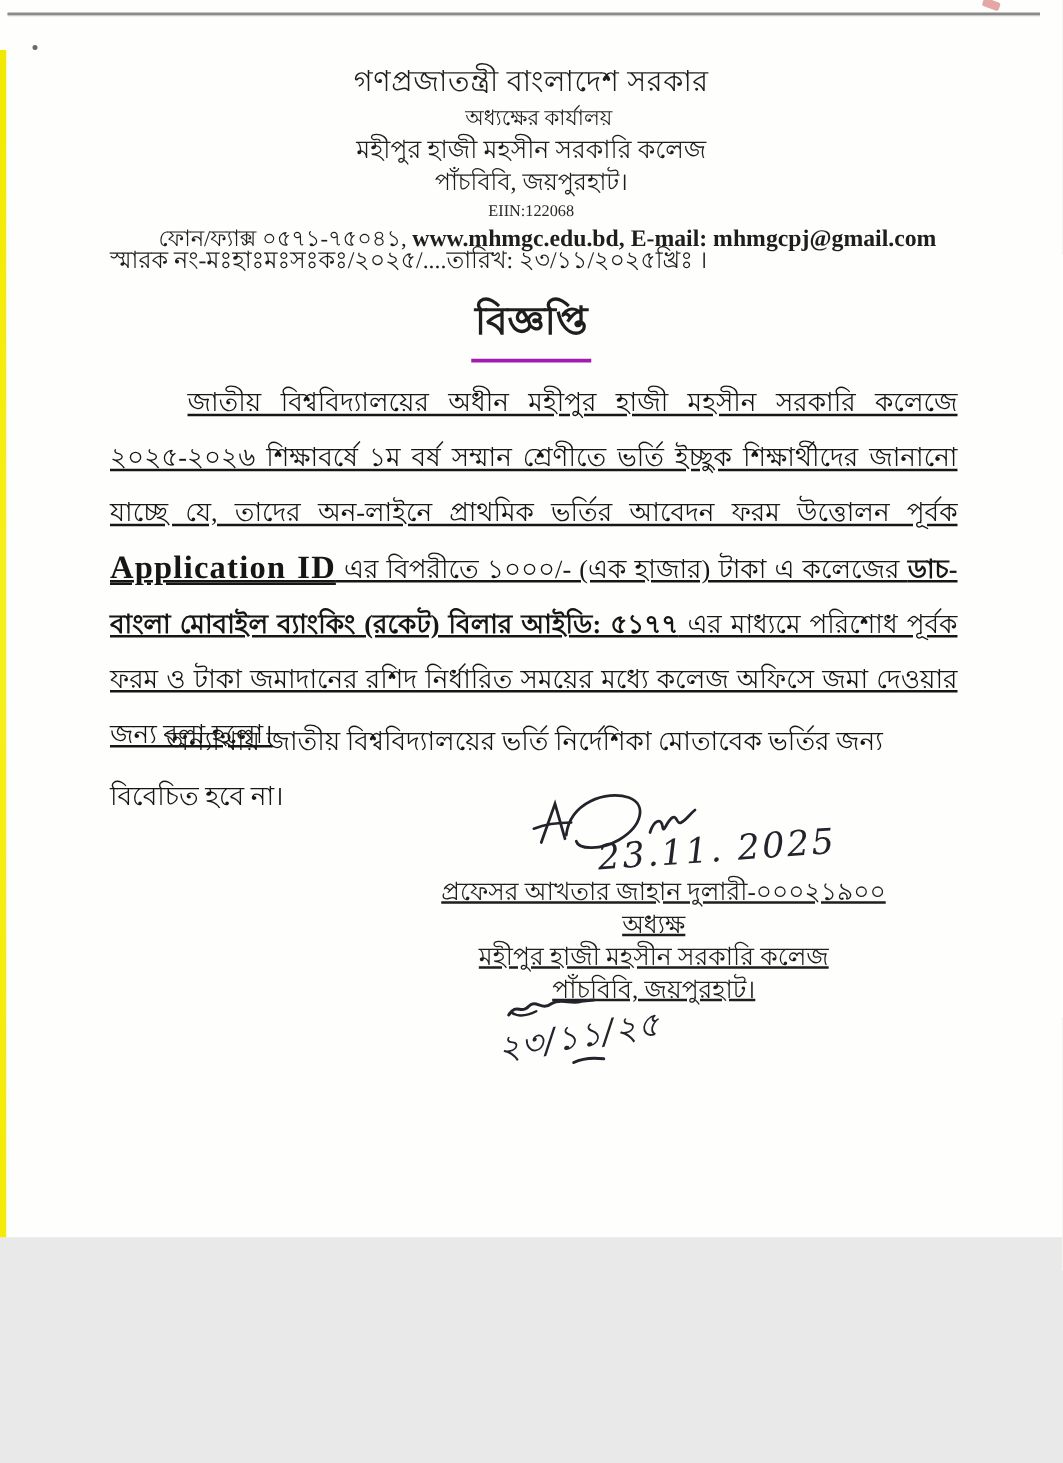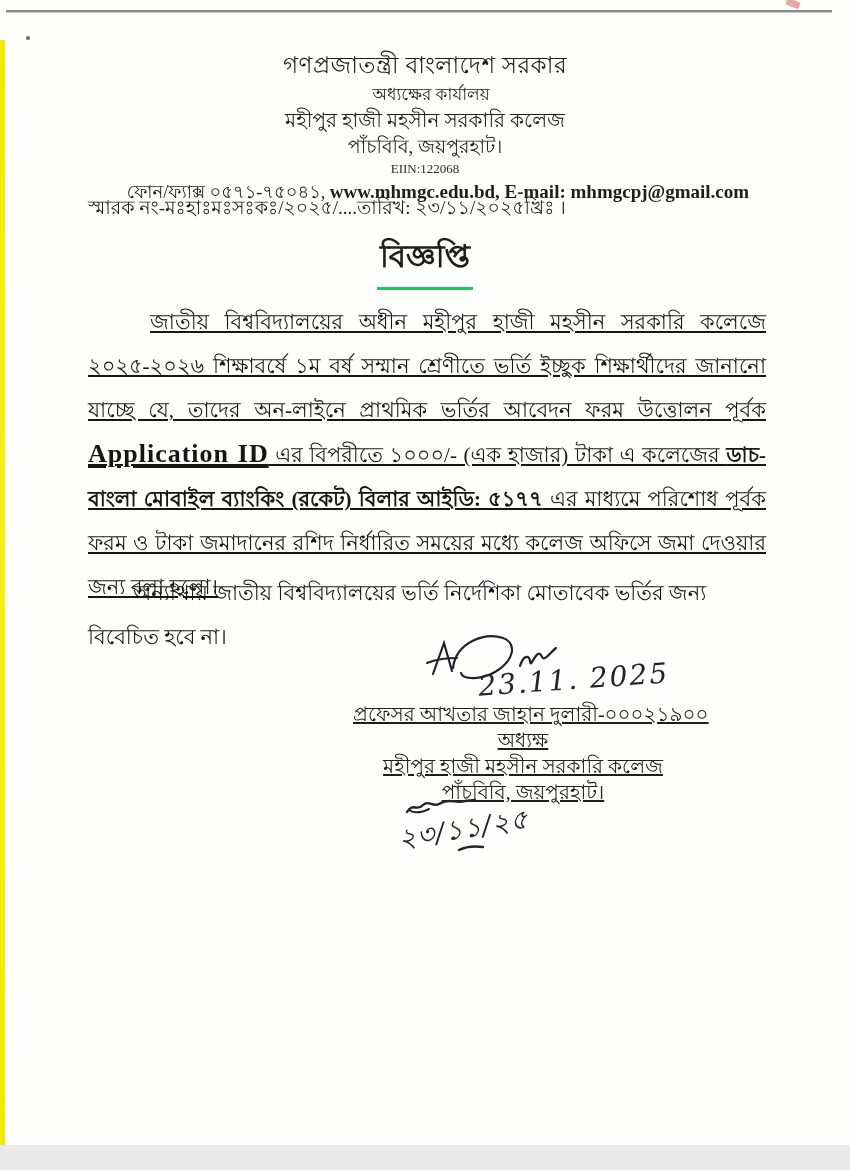--- a/index.html
+++ b/index.html
@@ -1,18 +1,18 @@
 <!DOCTYPE html>
 <html><head>
 <meta charset="utf-8">
 <style>
   html,body{margin:0;padding:0;background:#e9e9e9;}
   .page{
     position:relative;
-    width:850px;height:1145px;
+    width:850px;height:990px;
     margin:0 auto;
     background:#fefefd;
     overflow:hidden;
     font-family:"Liberation Serif","DejaVu Serif",serif;
     color:#1e1e1e;
   }
   
   .edge-strip{position:absolute;left:0;top:40px;width:5px;height:1130px;background:linear-gradient(180deg,#f2e900,#f7ef1a 40%,#f2e900);}
   .top-line{position:absolute;left:6px;top:10px;width:826px;height:2px;background:#8a8a8a;box-shadow:0 1px 0 #c9c9c9;}
   .speck{position:absolute;left:26px;top:36px;width:4px;height:4px;border-radius:50%;background:#6a6a6a;}
@@ -26,21 +26,21 @@
   .lh4{font-size:19px;margin-top:2px;}
   .lh5{font-size:13px;margin-top:2px;font-family:"Liberation Serif",serif;color:#2a2a2a;}
   .lh6{font-size:18px;margin-top:3px;padding-left:26px;}
   .latin-bold{font-weight:bold;font-size:19px;}
 
   
   .memo-row{position:absolute;left:88px;top:193px;width:680px;display:flex;justify-content:flex-start;font-size:19px;}
 
   
   .title-wrap{position:absolute;left:0;top:232px;width:100%;text-align:center;margin:0;}
-  .title{display:inline-block;font-size:31px;font-weight:bold;margin:0;border-bottom:3px solid #22c55e;padding:0 3px 3px;}
+  .title{display:inline-block;font-size:31px;font-weight:bold;margin:0;border-bottom:3px solid #a21caf;padding:0 3px 3px;}
 
   
   .body-para{position:absolute;left:88px;width:678px;font-size:21px;line-height:44px;margin:0;color:#161616;}
   .para1{top:300px;text-align:justify;text-indent:62px;text-decoration:underline;}
   .para2{top:571px;text-indent:45px;}
   .bn-bold{font-weight:bold;}
   .app-id{font-family:"Liberation Serif",serif;font-weight:bold;font-size:26px;text-decoration:underline;text-underline-offset:4px;letter-spacing:1px;}
 
   
   .sig-svg{position:absolute;left:423px;top:630px;}

